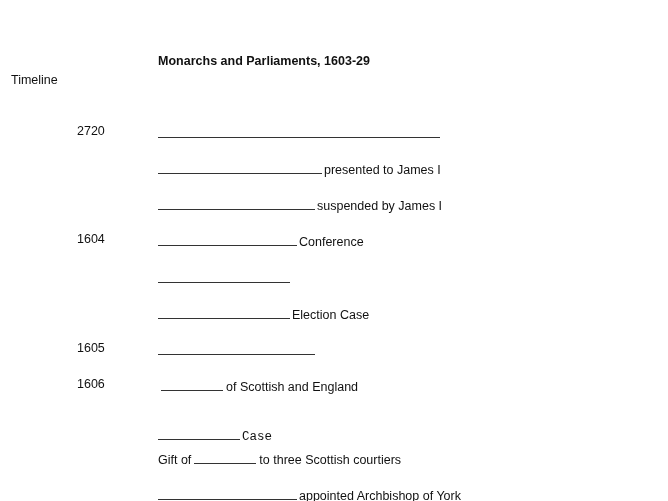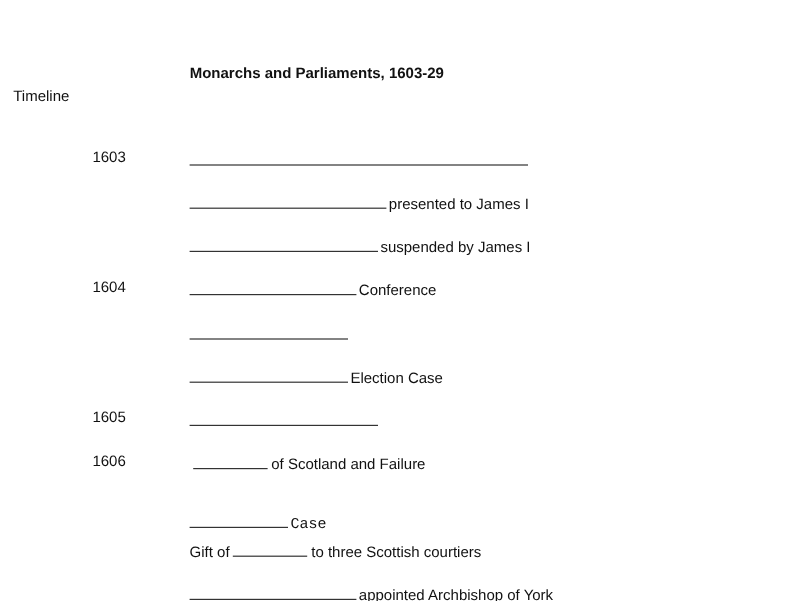--- a/index.html
+++ b/index.html
@@ -28,21 +28,21 @@
 </style>
 </head>
 <body>
 
 <div>
   <div class="title">Monarchs and Parliaments, 1603-29</div>
   <div class="subtitle">Timeline</div>
 
   <div id="timeline">
       <div class="row" style="top: 124px;">
-        <span class="year">1603</span>
+        <span class="year">2720</span>
         <span class="entry">
           <span class="blank" style="width: 282px;"></span>
         </span>
       </div>
       <div class="row" style="top: 160px;">
         <span class="year"></span>
         <span class="entry">
           <span class="blank" style="width: 164px;"></span>
           <span>presented to James I</span>
         </span>
@@ -77,21 +77,21 @@
       <div class="row" style="top: 341px;">
         <span class="year">1605</span>
         <span class="entry">
           <span class="blank" style="width: 157px;"></span>
         </span>
       </div>
       <div class="row" style="top: 377px; text-align: right;">
         <span class="year">1606</span>
         <span class="entry">
           <span class="blank mid" style="width: 62px;"></span>
-          <span>of Scotland and Failure</span>
+          <span>of Scottish and England</span>
         </span>
       </div>
       <div class="row" style="top: 426px; font-family: Liberation Mono, monospace;">
         <span class="year"></span>
         <span class="entry">
           <span class="blank" style="width: 82px;"></span>
           <span>Case</span>
         </span>
       </div>
       <div class="row" style="top: 450px;">

